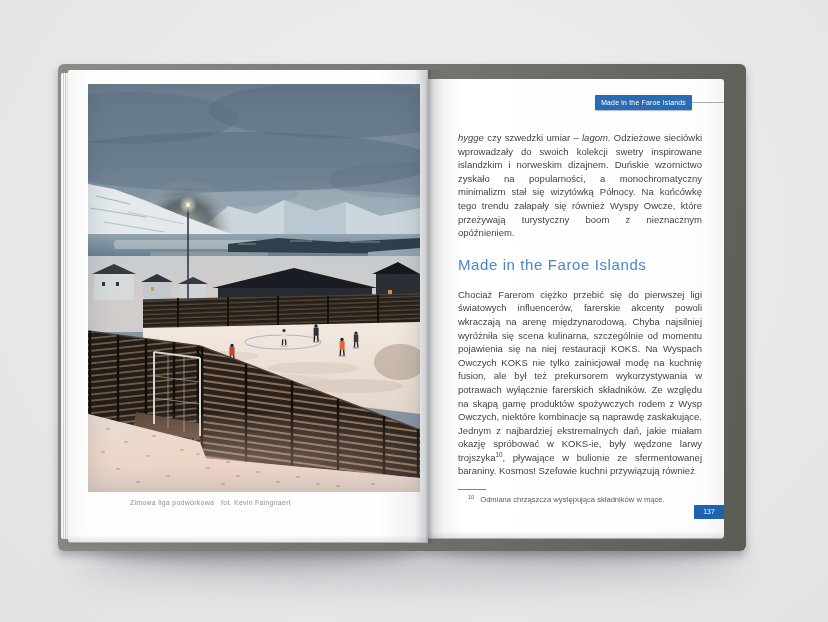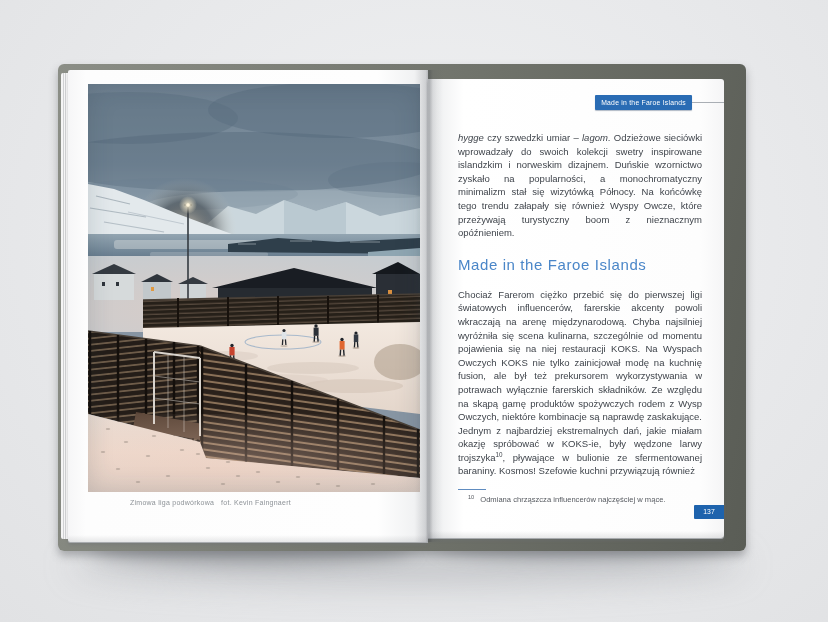--- a/index.html
+++ b/index.html
@@ -325,21 +325,21 @@
 
     <div class="textcol">
       <p class="body-par p1"><em>hygge</em><span> czy szwedzki umiar – </span><em>lagom</em><span>. Odzieżowe sieciówki wprowadzały do swoich kolekcji swetry inspirowane islandzkim i norweskim dizajnem. Duńskie wzornictwo zyskało na popularności, a monochromatyczny minimalizm stał się wizytówką Północy. Na końcówkę tego trendu załapały się również Wyspy Owcze, które przeżywają turystyczny boom z nieznacznym opóźnieniem.</span></p>
 
       <h2 class="heading">Made in the Faroe Islands</h2>
 
       <p class="body-par p2"><span>Chociaż Farerom ciężko przebić się do pierwszej ligi światowych influencerów, farerskie akcenty powoli wkraczają na arenę międzynarodową. Chyba najsilniej wyróżniła się scena kulinarna, szczególnie od momentu pojawienia się na niej restauracji KOKS. Na Wyspach Owczych KOKS nie tylko zainicjował modę na kuchnię fusion, ale był też prekursorem wykorzystywania w potrawach wyłącznie farerskich składników. Ze względu na skąpą gamę produktów spożywczych rodem z Wysp Owczych, niektóre kombinacje są naprawdę zaskakujące. Jednym z najbardziej ekstremalnych dań, jakie miałam okazję spróbować w KOKS-ie, były wędzone larwy trojszyka</span><sup class="fn-ref">10</sup><span>, pływające w bulionie ze sfermentowanej baraniny. Kosmos! Szefowie kuchni przywiązują również</span></p>
 
       <div class="footnote-block">
         <div class="fn-rule"></div>
-        <div class="fn-line"><sup>10</sup><span>Odmiana chrząszcza influencerów najczęściej w mące.</span></div>
+        <div class="fn-line"><sup>10</sup><span>Odmiana chrząszcza występująca składników w mące.</span></div>
       </div>
     </div>
 
     <div class="badge">137</div>
   </div>
 
   <div class="gutter"></div>
 </div>
 
 </body></html>

